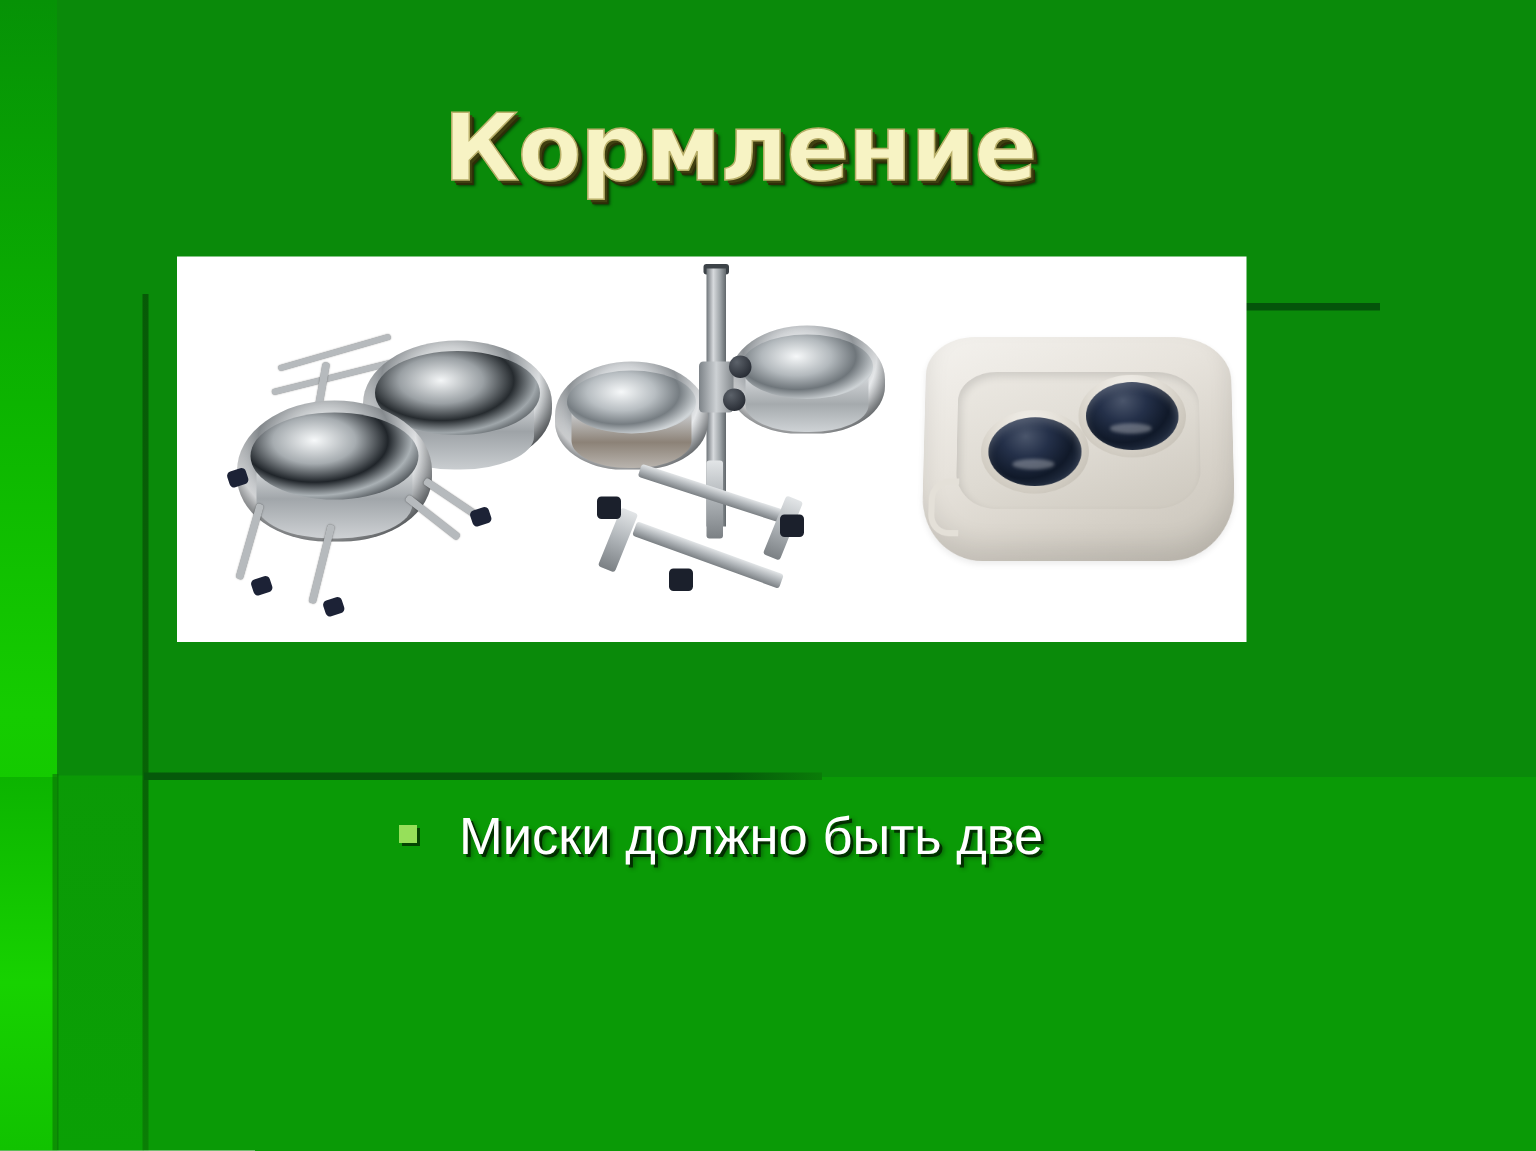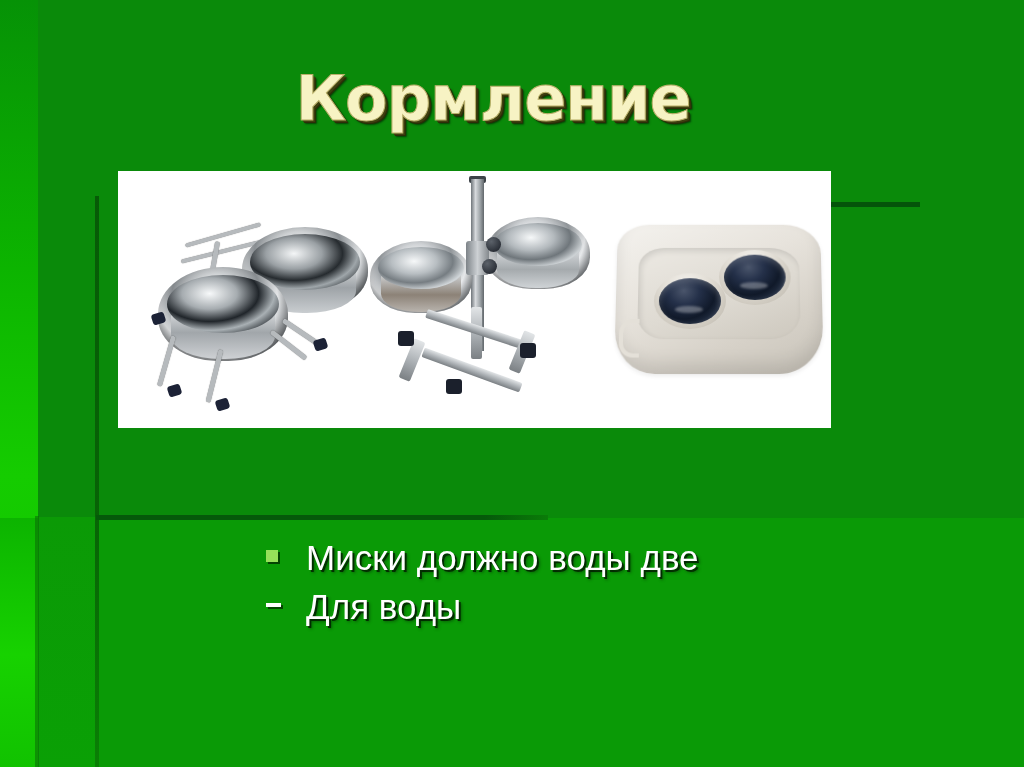--- a/index.html
+++ b/index.html
@@ -379,26 +379,20 @@
 
     </div>
   </div>
 
   <div class="bullets">
 
     <div class="bullet-row">
       <div class="marker">
         <span class="marker-square"></span>
       </div>
-      <div class="bullet-text">Миски должно воды две</div>
+      <div class="bullet-text">Миски должно быть две</div>
     </div>
 
-    <div class="bullet-row level-2">
-      <div class="marker">
-        <span class="marker-dash"></span>
-      </div>
-      <div class="bullet-text">Для воды</div>
-    </div>
 
 
   </div>
 
 </div>
 
 </body></html>

